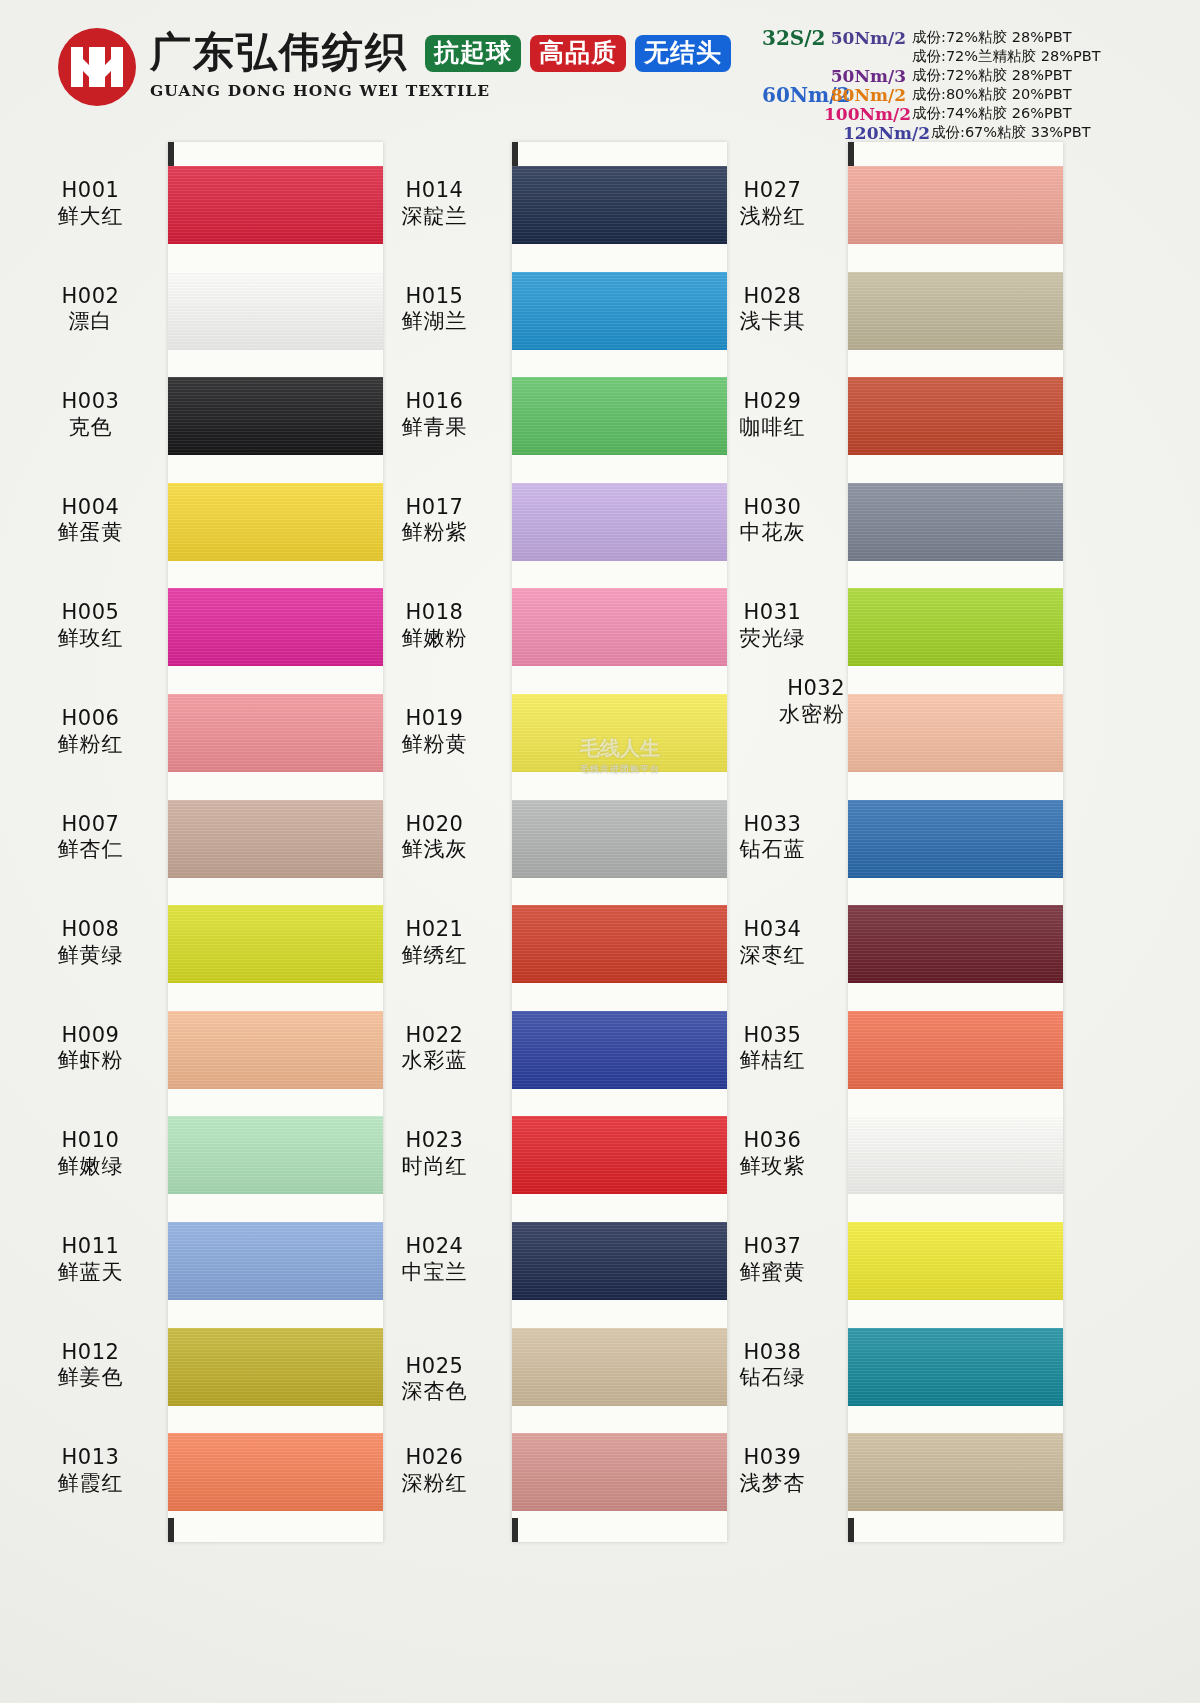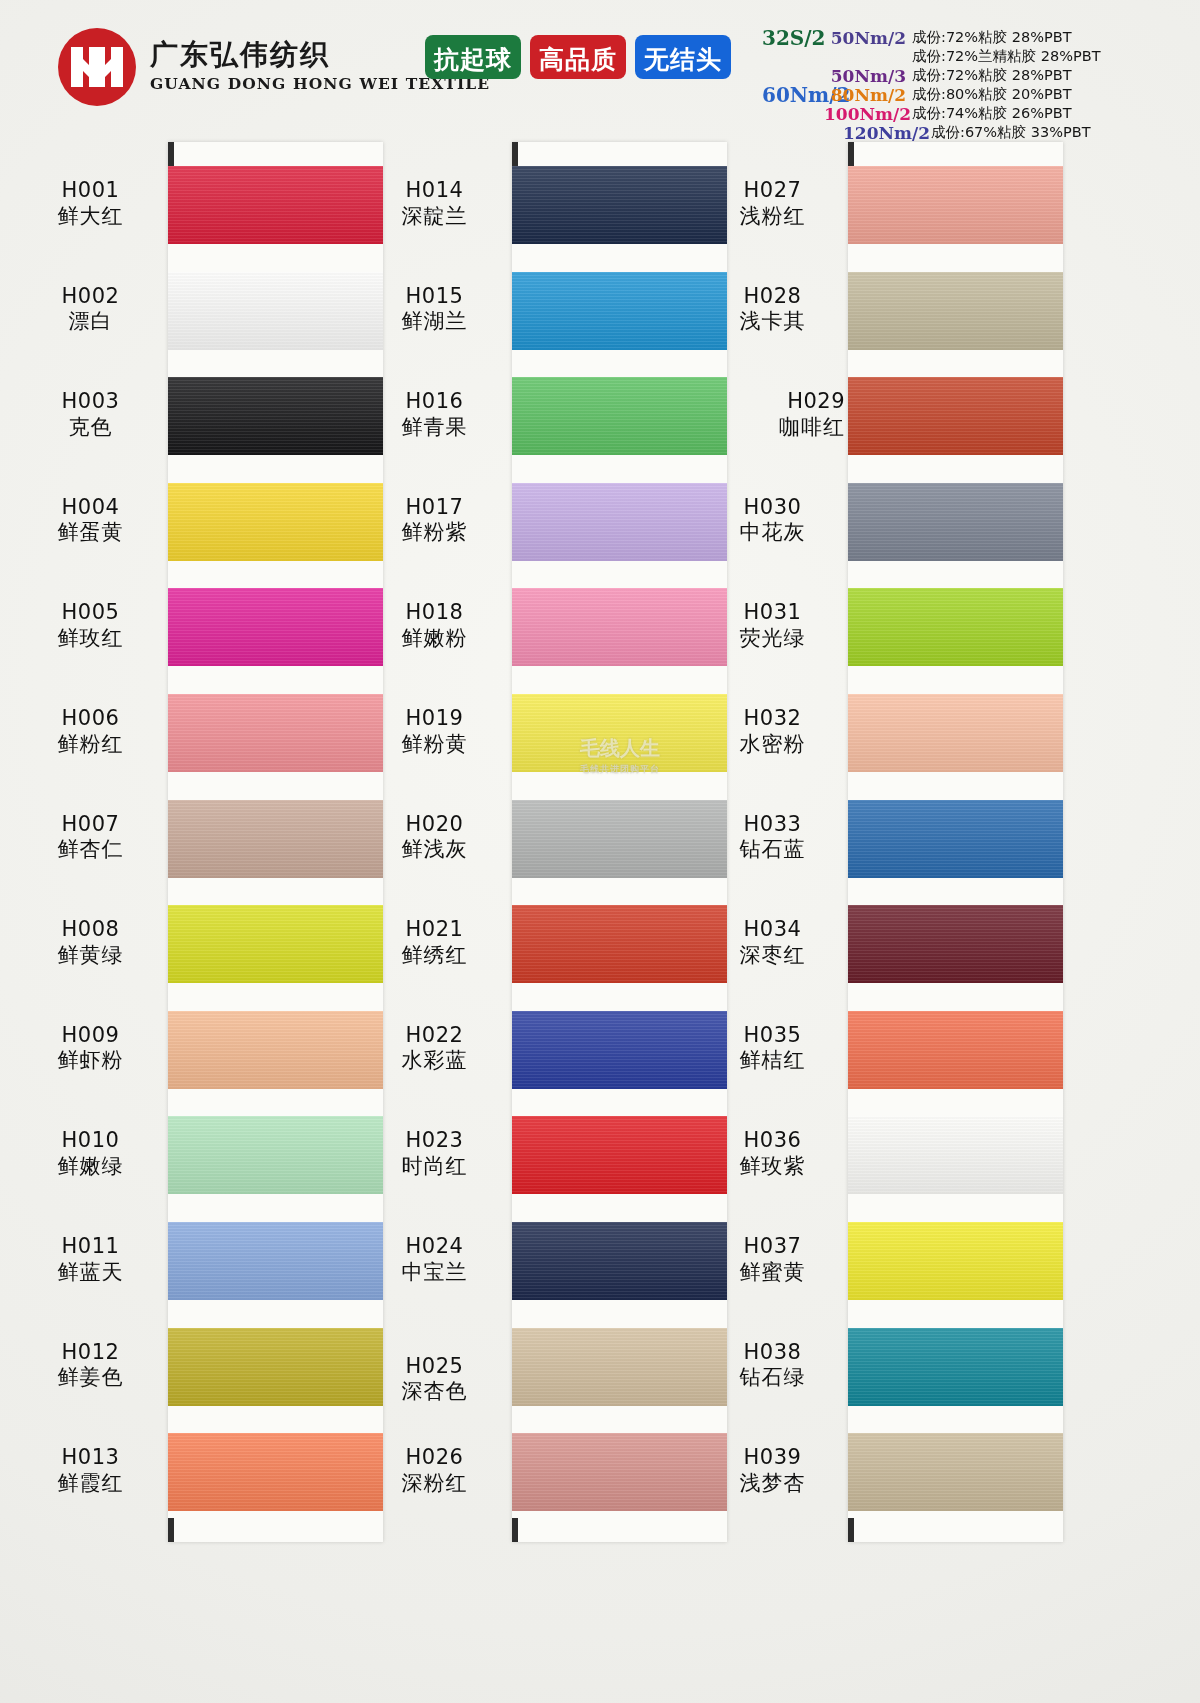--- a/index.html
+++ b/index.html
@@ -16,32 +16,32 @@
     background:
       radial-gradient(ellipse 120% 80% at 50% 40%, #f7f7f3 0%, #eeeeea 70%, #e6e6e2 100%);
   }
   
   .header{position:absolute;left:0;top:0;width:1200px;height:140px;}
   .logo-wrap{position:absolute;left:58px;top:28px;display:flex;align-items:center;gap:14px;}
   .logo-mark{width:78px;height:78px;border-radius:50%;background:#c81f24;position:relative;flex:none;}
   .logo-mark .inner{
     position:absolute;left:11px;top:13px;width:56px;height:52px;
   }
-  .brand-cn{font-family:Liberation Sans, sans-serif;font-size:28px;font-weight:bold;color:#1a1a1a;letter-spacing:2px;line-height:1;}
+  .brand-cn{font-family:Liberation Mono, monospace;font-size:41px;font-weight:bold;color:#1a1a1a;letter-spacing:2px;line-height:1;}
   .brand-en{font-family:"DejaVu Serif","Liberation Serif",serif;font-size:15.5px;font-weight:bold;color:#1a1a1a;letter-spacing:1.1px;margin-top:5px;}
   .brand-text{display:flex;flex-direction:column;justify-content:center;}
 
   .slogan{position:absolute;left:425px;top:26px;width:330px;}
   .slogan-line1{display:flex;align-items:baseline;font-size:39px;font-weight:bold;line-height:1;}
   .slogan-paren{color:#c8165a;}
   .slogan-main{color:#cf1b36;margin-left:2px;}
   .badges{display:flex;gap:9px;margin-top:9px;}
   .badge{
     font-size:25px;font-weight:bold;color:#fff;
-    padding:11px 9px 4px 9px;border-radius:8px;line-height:1.15;
+    padding:4px 9px 4px 9px;border-radius:8px;line-height:1.15;
     letter-spacing:1px;
   }
   .badge.green{background:#1c7a3e;}
   .badge.red{background:#cc2026;}
   .badge.blue{background:#1565d8;}
 
   .spec{position:absolute;left:762px;top:28px;font-family:"DejaVu Serif","Liberation Serif",serif;}
   .spec-row{display:flex;align-items:center;height:19px;white-space:nowrap;}
   .spec-c1{width:62px;text-align:right;font-size:20px;font-weight:bold;}
   .spec-c2{width:82px;text-align:right;font-size:17px;font-weight:bold;padding-right:6px;}
@@ -396,33 +396,33 @@
         <div class="name">深粉红</div>
       </div>
       <div class="label lab-col-3" style="top: 178px;">
         <div class="code">H027</div>
         <div class="name">浅粉红</div>
       </div>
       <div class="label lab-col-3" style="top: 283.6px;">
         <div class="code">H028</div>
         <div class="name">浅卡其</div>
       </div>
-      <div class="label lab-col-3" style="top: 389.2px; text-align: right;">
+      <div class="label lab-col-3" style="top: 389.2px;">
         <div class="code">H029</div>
         <div class="name">咖啡红</div>
       </div>
       <div class="label lab-col-3" style="top: 494.8px;">
         <div class="code">H030</div>
         <div class="name">中花灰</div>
       </div>
       <div class="label lab-col-3" style="top: 600.4px;">
         <div class="code">H031</div>
         <div class="name">荧光绿</div>
       </div>
-      <div class="label lab-col-3" style="top: 706px;">
+      <div class="label lab-col-3" style="top: 676px; text-align: right;">
         <div class="code">H032</div>
         <div class="name">水密粉</div>
       </div>
       <div class="label lab-col-3" style="top: 811.6px;">
         <div class="code">H033</div>
         <div class="name">钻石蓝</div>
       </div>
       <div class="label lab-col-3" style="top: 917.2px;">
         <div class="code">H034</div>
         <div class="name">深枣红</div>

